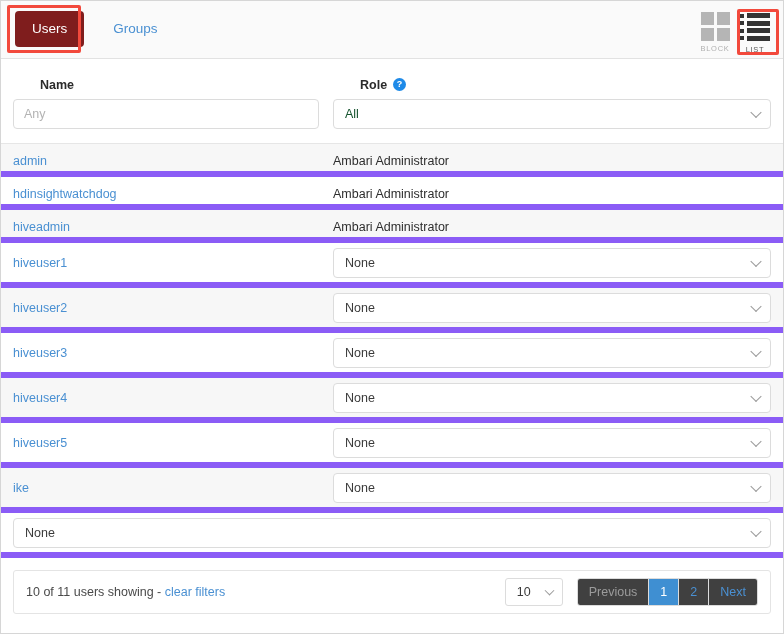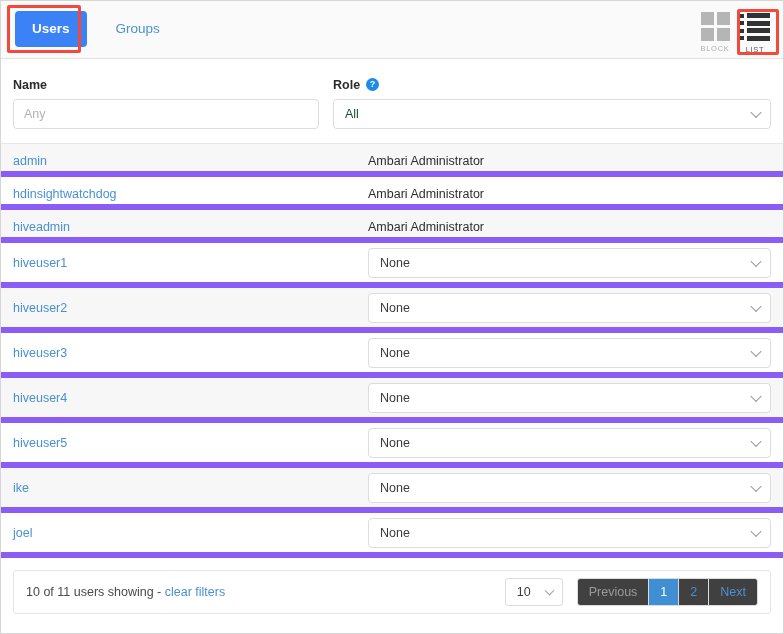--- a/index.html
+++ b/index.html
@@ -33,23 +33,23 @@
   }
   .tab {
     font-size: 13.5px;
     line-height: 1;
     padding: 11px 17px;
     border-radius: 4px;
     cursor: pointer;
     white-space: nowrap;
   }
   .tab.active {
-    background: #3b82f6;
+    background: #7f1d1d;
     color: #ffffff;
-    font-weight: 700;
+    font-weight: 400;
   }
   .tab.inactive {
     color: #4a90d2;
     background: transparent;
     margin-left: 12px;
   }
   .annot {
     position: absolute;
     border: 3px solid #f2493c;
     border-radius: 2px;
@@ -97,20 +97,21 @@
   }
   .fcol-name { width: 306px; margin-right: 14px; }
   .fcol-role { flex: 1; }
   .flabel {
     font-size: 12.5px;
     font-weight: bold;
     color: #2b2b2b;
     margin-bottom: 7px;
     display: flex; align-items: center; gap: 6px;
     height: 15px;
+    margin-left: 27px;
   }
   .help-icon {
     display:inline-flex; align-items:center; justify-content:center;
     width: 13px; height: 13px; border-radius: 50%;
     background: #1e8ae8; color:#fff;
     font-size: 9px; font-weight: bold; line-height: 1;
     cursor: pointer;
   }
   .txtinput {
     width: 100%;
@@ -159,21 +160,21 @@
   .trow.even { background: #ffffff; }
   .trow.tall { min-height: 45px; align-items: center; }
   .cell-name {
     width: 306px; margin-right: 14px;
     font-size: 12.5px;
     color: #4a90d2;
     padding-top: 10px;
     cursor: pointer;
   }
   .trow.tall .cell-name { padding-top: 0; align-self: center; }
-  .cell-role { flex: 1; display: flex; align-items: center; margin-left: 35px; }
+  .cell-role { flex: 1; display: flex; align-items: center; }
   .role-text {
     font-size: 12.5px; color: #2e2e2e;
     padding-top: 10px;
   }
   .role-select {
     position: relative;
     width: 100%;
     height: 30px;
     border: 1px solid #dcdcdc;
     border-radius: 4px;
@@ -352,21 +353,20 @@
       <div class="trow odd tall">
         <div class="cell-name">ike</div>
         <div class="cell-role">
           <div class="role-select">
             <span>None</span>
             <span class="chev"></span>
           </div>
         </div>
       </div>
       <div class="trow even tall">
-        <div class="cell-name">joel</div>
         <div class="cell-role">
           <div class="role-select">
             <span>None</span>
             <span class="chev"></span>
           </div>
         </div>
       </div>
     </div>
 
   <div class="footer">

